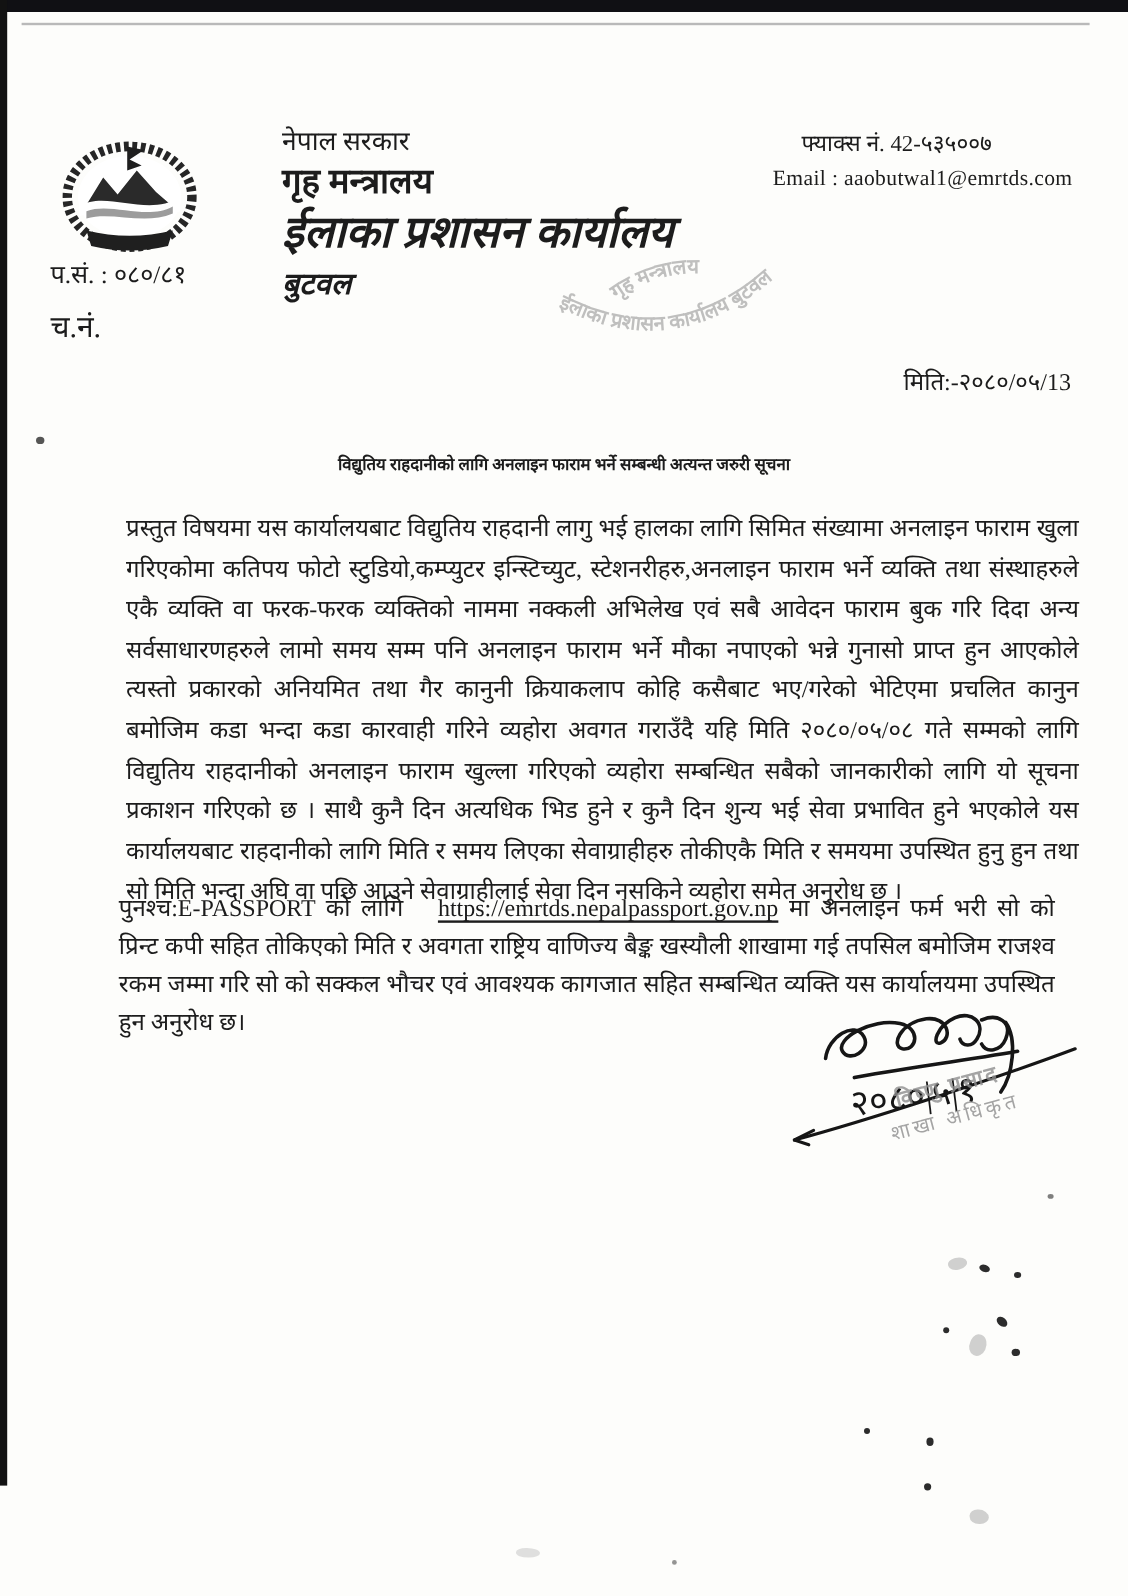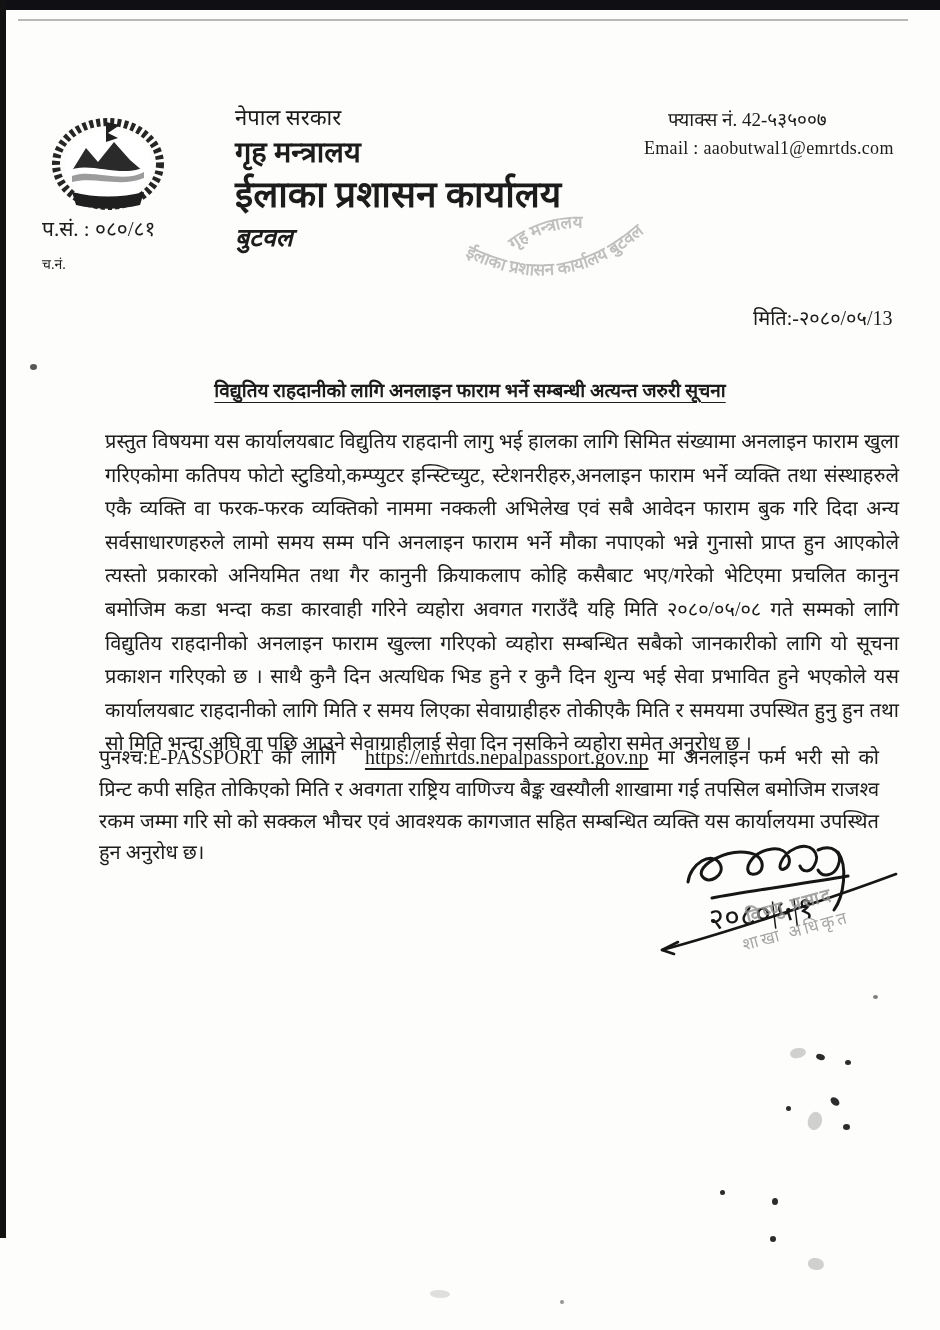--- a/index.html
+++ b/index.html
@@ -9,39 +9,39 @@
     font-family:"Liberation Serif","DejaVu Serif",serif;
     color:#1c1c1c;
   }
   
   .scan-top{position:absolute;left:0;top:0;width:940px;height:10px;background:#101014;}
   .scan-topline{position:absolute;left:18px;top:19px;width:890px;height:2px;background:#b9b9b9;}
   .scan-left{position:absolute;left:0;top:0;width:6px;height:1238px;background:#121212;}
 
   .emblem{position:absolute;left:52px;top:112px;width:112px;height:105px;}
   .refno{position:absolute;left:42px;top:214px;font-size:21px;}
-  .chno{position:absolute;left:42px;top:254px;font-size:14px;}
+  .chno{position:absolute;left:42px;top:254px;font-size:25px;}
 
   .hdr{position:absolute;left:235px;top:104px;width:510px;text-align:left;line-height:1.25;}
   .hdr .l1{font-size:22px;}
   .hdr .l2{font-size:29px;font-weight:bold;margin-top:2px;}
-  .hdr .l3{font-size:37px;font-weight:bold;margin-top:2px;}
+  .hdr .l3{font-size:37px;font-weight:bold;margin-top:2px;font-style:italic;}
   .hdr .l4{font-size:25px;font-weight:bold;margin-top:4px;font-style:italic;}
 
   .fax{position:absolute;left:668px;top:106px;font-size:19px;}
   .email{position:absolute;left:644px;top:138px;font-size:18px;letter-spacing:.3px;}
 
   .round-stamp{position:absolute;left:443px;top:180px;width:235px;height:130px;
     transform:rotate(-9deg);opacity:.55;}
   .round-stamp text{fill:#8e8e8e;font-size:17px;font-weight:bold;}
 
   .dateline{position:absolute;left:753px;top:304px;font-size:20px;}
 
   .title{position:absolute;left:0;top:377px;width:940px;text-align:center;}
-  .title span{font-size:19px;font-weight:bold;text-decoration:underline;text-underline-offset:5px;}
+  .title span{font-size:14px;font-weight:bold;text-underline-offset:5px;}
 
   .bodytext{position:absolute;left:85px;top:425px;width:794px;
     font-size:20px;line-height:33.6px;text-align:justify;margin-left:20px;}
   .ps{position:absolute;left:99px;top:742px;width:780px;
     font-size:20px;line-height:31.8px;text-align:justify;}
   .ps .url{text-decoration:underline;text-underline-offset:4px;margin-left:20px;}
 
   .sig{position:absolute;left:652px;top:826px;width:260px;height:130px;}
   .officer-stamp{position:absolute;left:700px;top:892px;width:185px;text-align:center;
     transform:rotate(-15deg);color:#8f8f8f;opacity:.8;line-height:1.5;}

